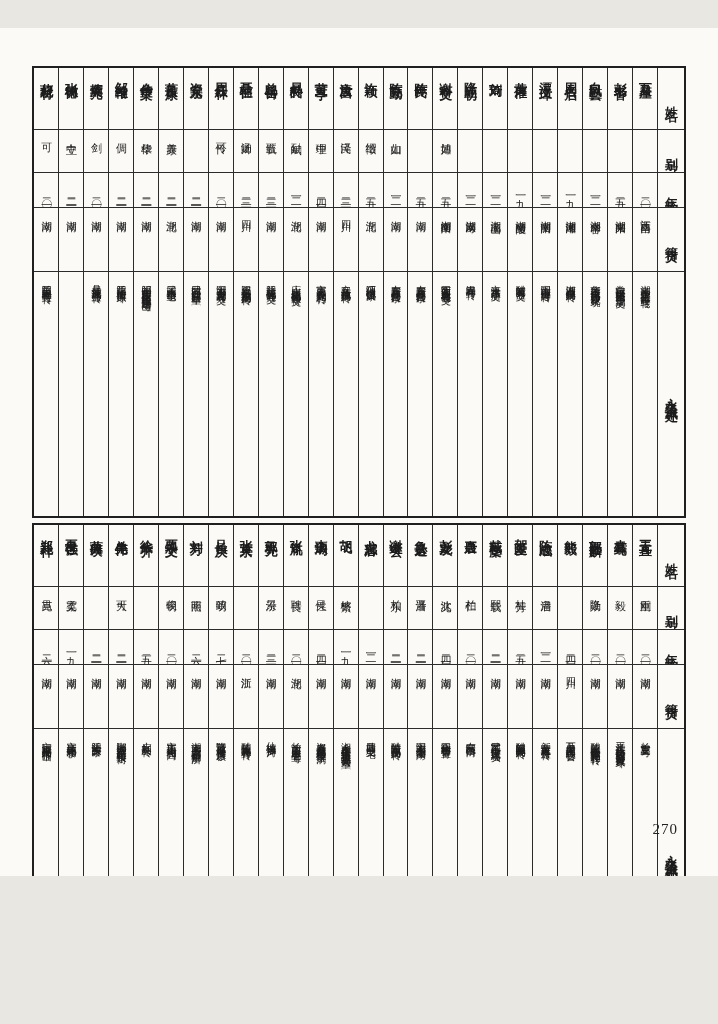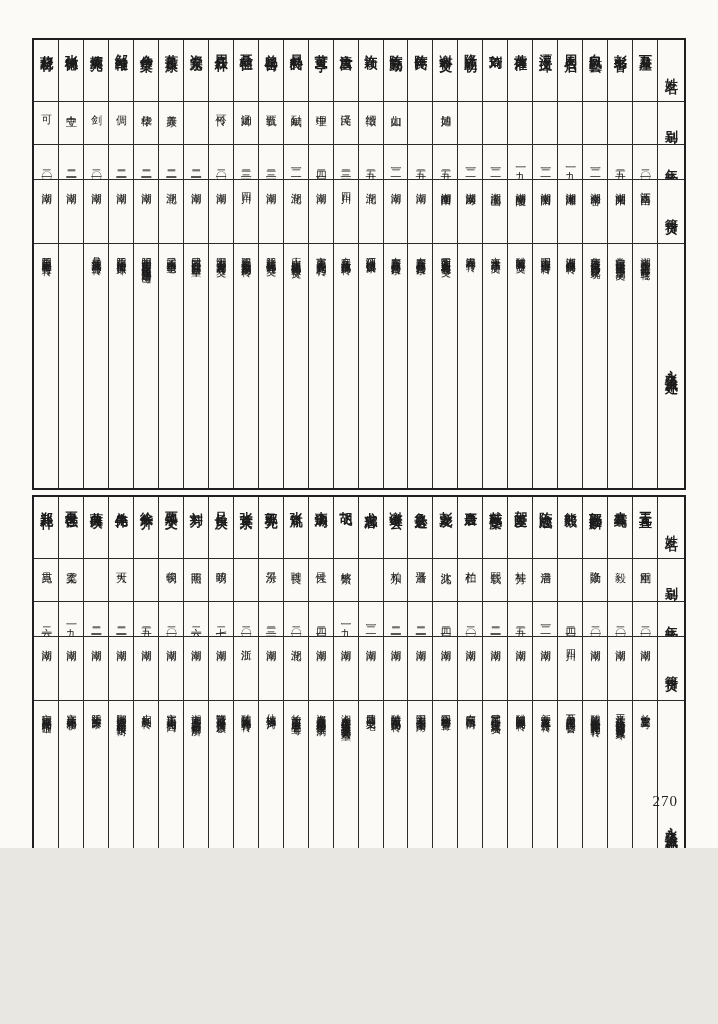--- a/index.html
+++ b/index.html
@@ -6,20 +6,21 @@
   body{
     width:718px;height:1024px;
     background:#e9e7e2;
     font-family:"Liberation Serif","DejaVu Serif",serif;
   }
   .page{
     position:relative;
     width:718px;height:848px;
     background:#fbfaf6;
     overflow:hidden;
+    margin-top:28px;
   }
   .tables-wrap{
     position:absolute;
     left:32px;right:32px;top:38px;
   }
   .roster-table{
     display:flex;
     flex-direction:row-reverse;
     border:2px solid #1f1f1f;
     background:#fbfaf6;

